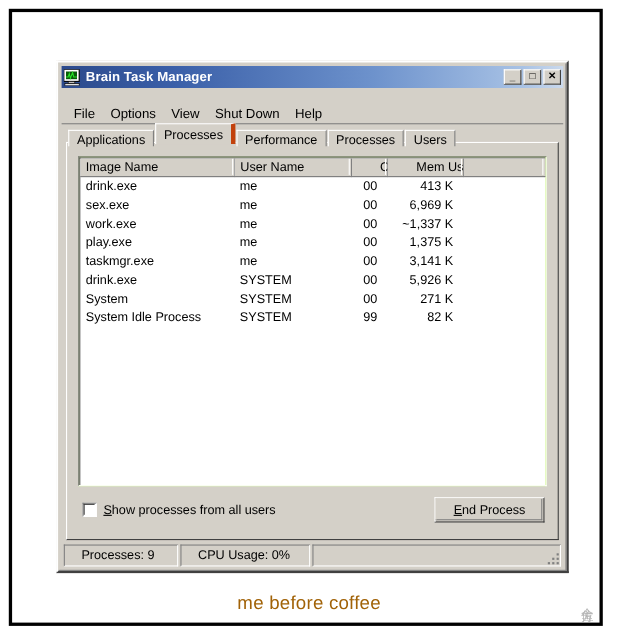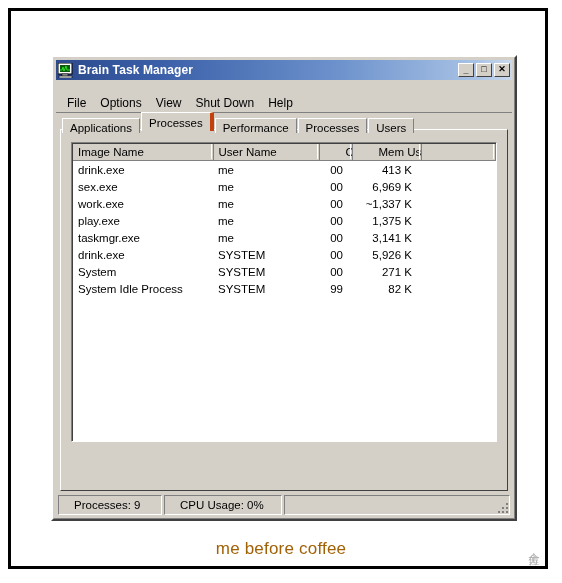--- a/index.html
+++ b/index.html
@@ -495,20 +495,30 @@
                   <td>SYSTEM</td>
                   <td class="num">99</td>
                   <td class="num">82 K</td>
                   <td></td>
                 </tr>
               </tbody>
             </table>
           </div>
         </div>
 
+        <div class="bottom-row">
+          <div class="chk-wrap">
+            <div class="checkbox"></div>
+            <div class="chk-label"><u>S</u><span>how processes from all users</span></div>
+          </div>
+          <div class="btn">
+              <u>E</u>
+              <span>nd Process</span>
+            </div>
+        </div>
 
       </div>
 
       <div class="statusbar">
         <div class="status-pane sp-1">Processes: 9</div>
         <div class="status-pane sp-2">CPU Usage: 0%</div>
         <div class="status-pane sp-3">
           <span></span>
           <span class="grip">
             <i style="right:0;bottom:0"></i>

